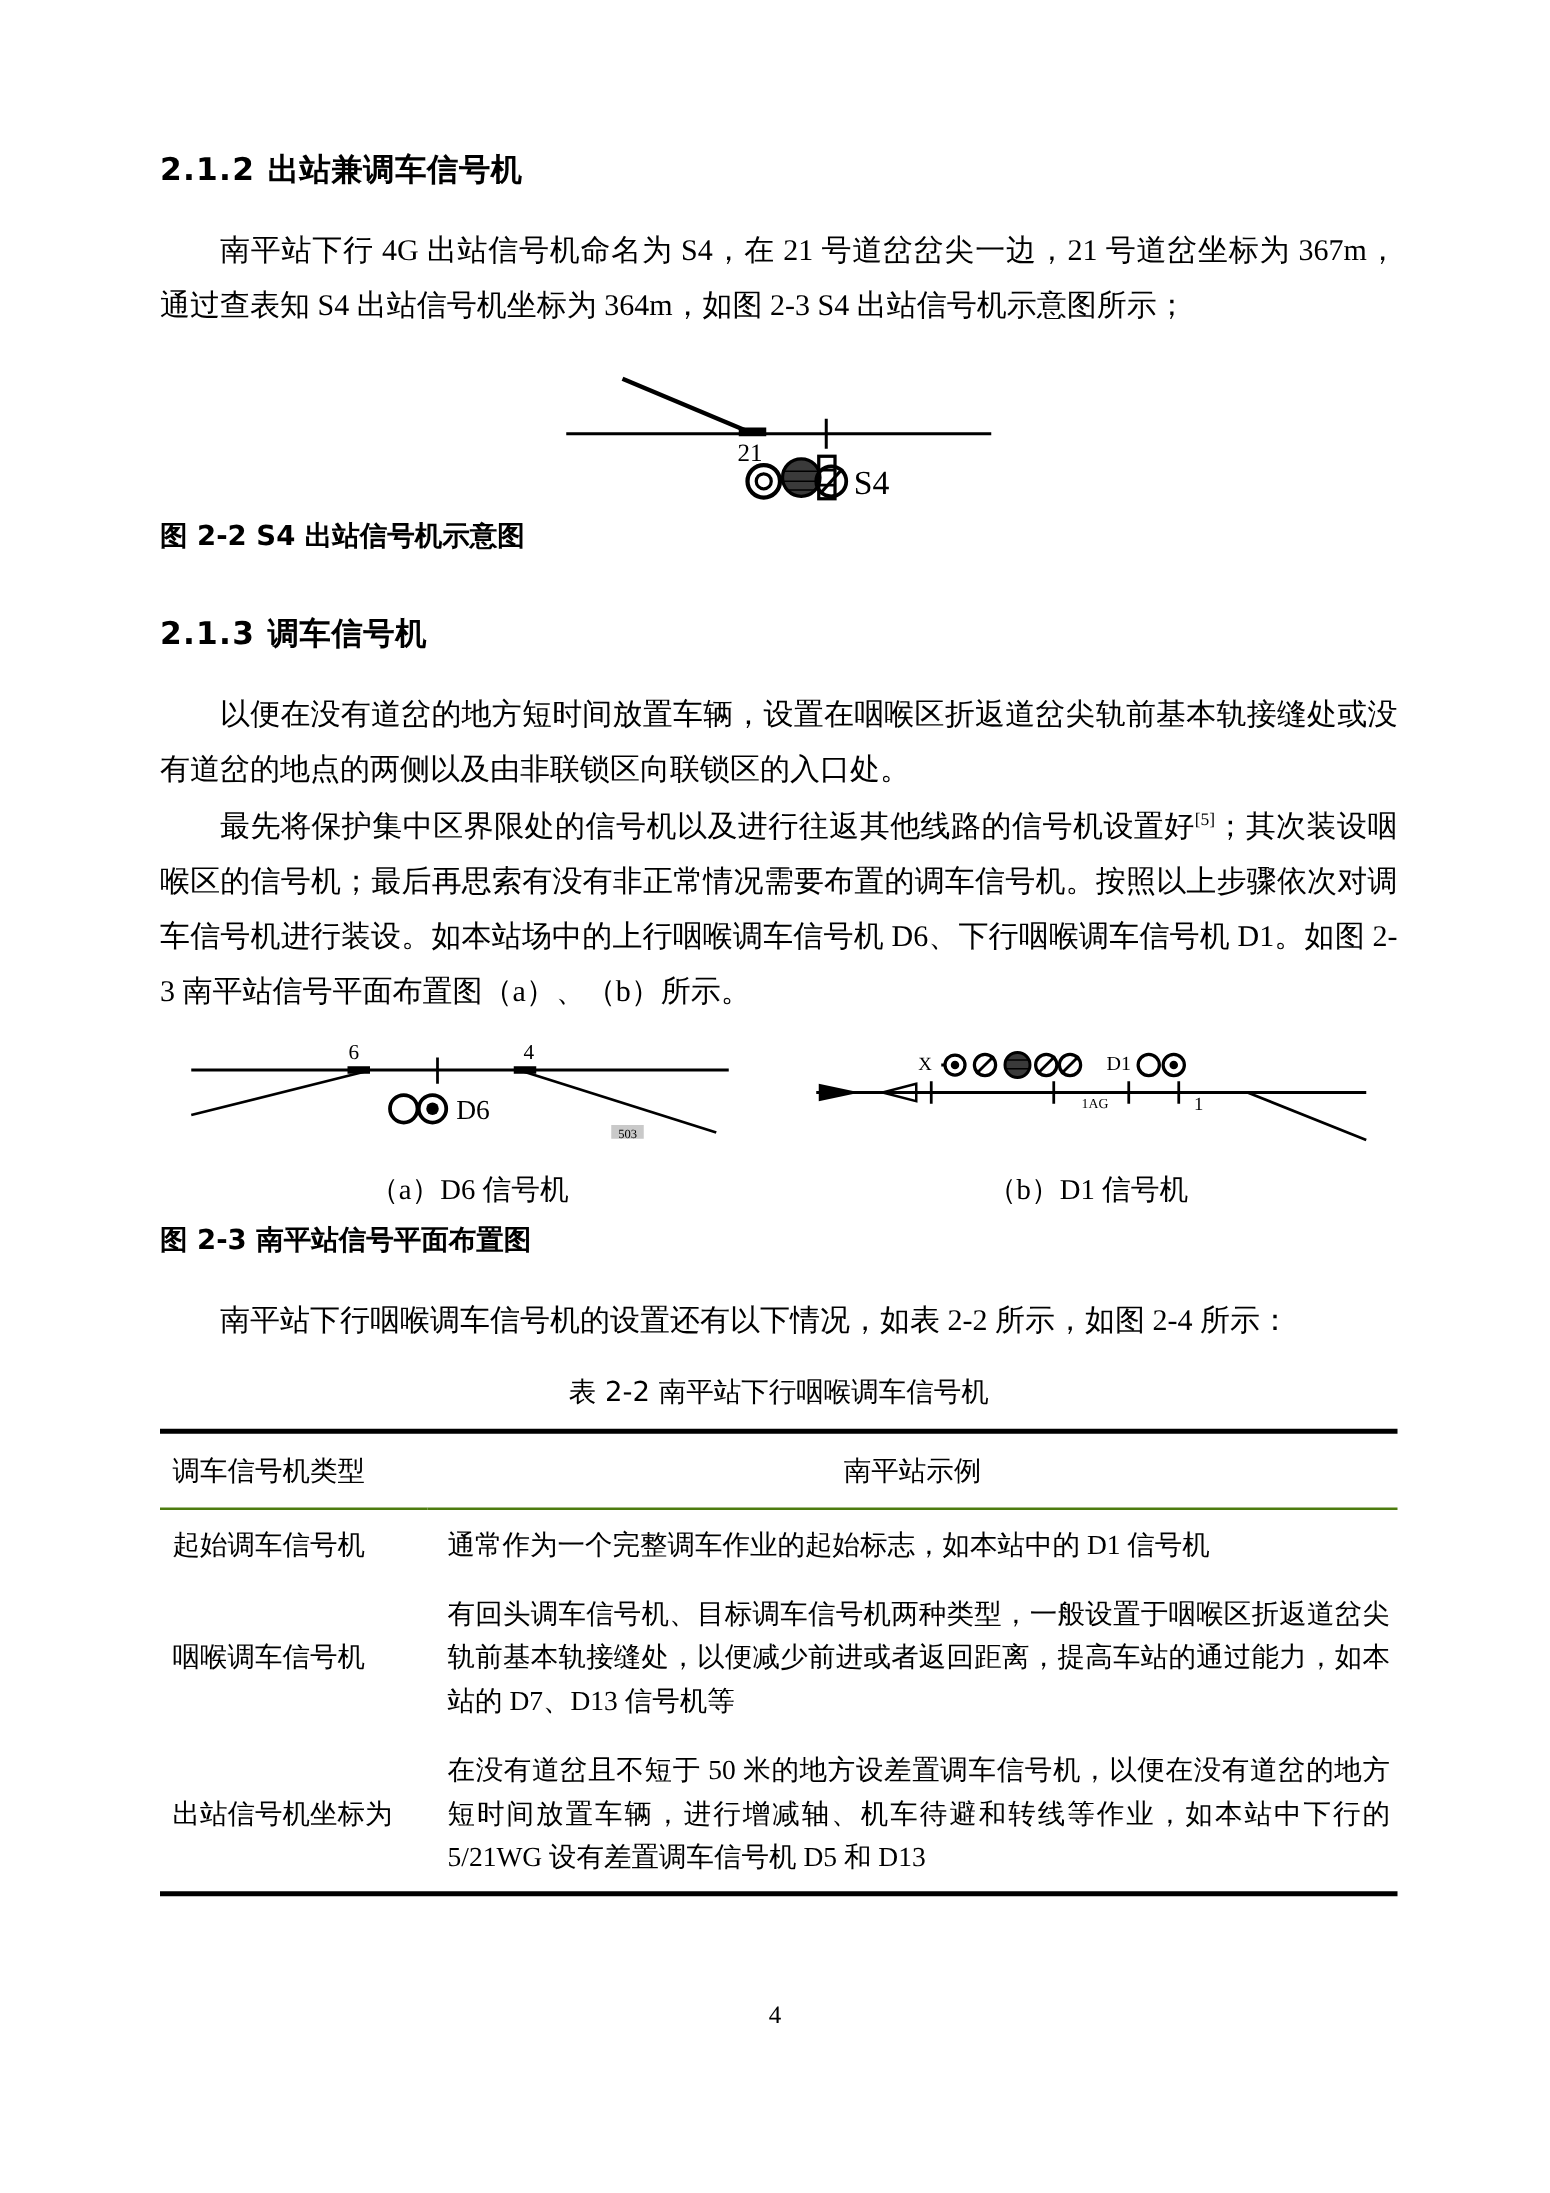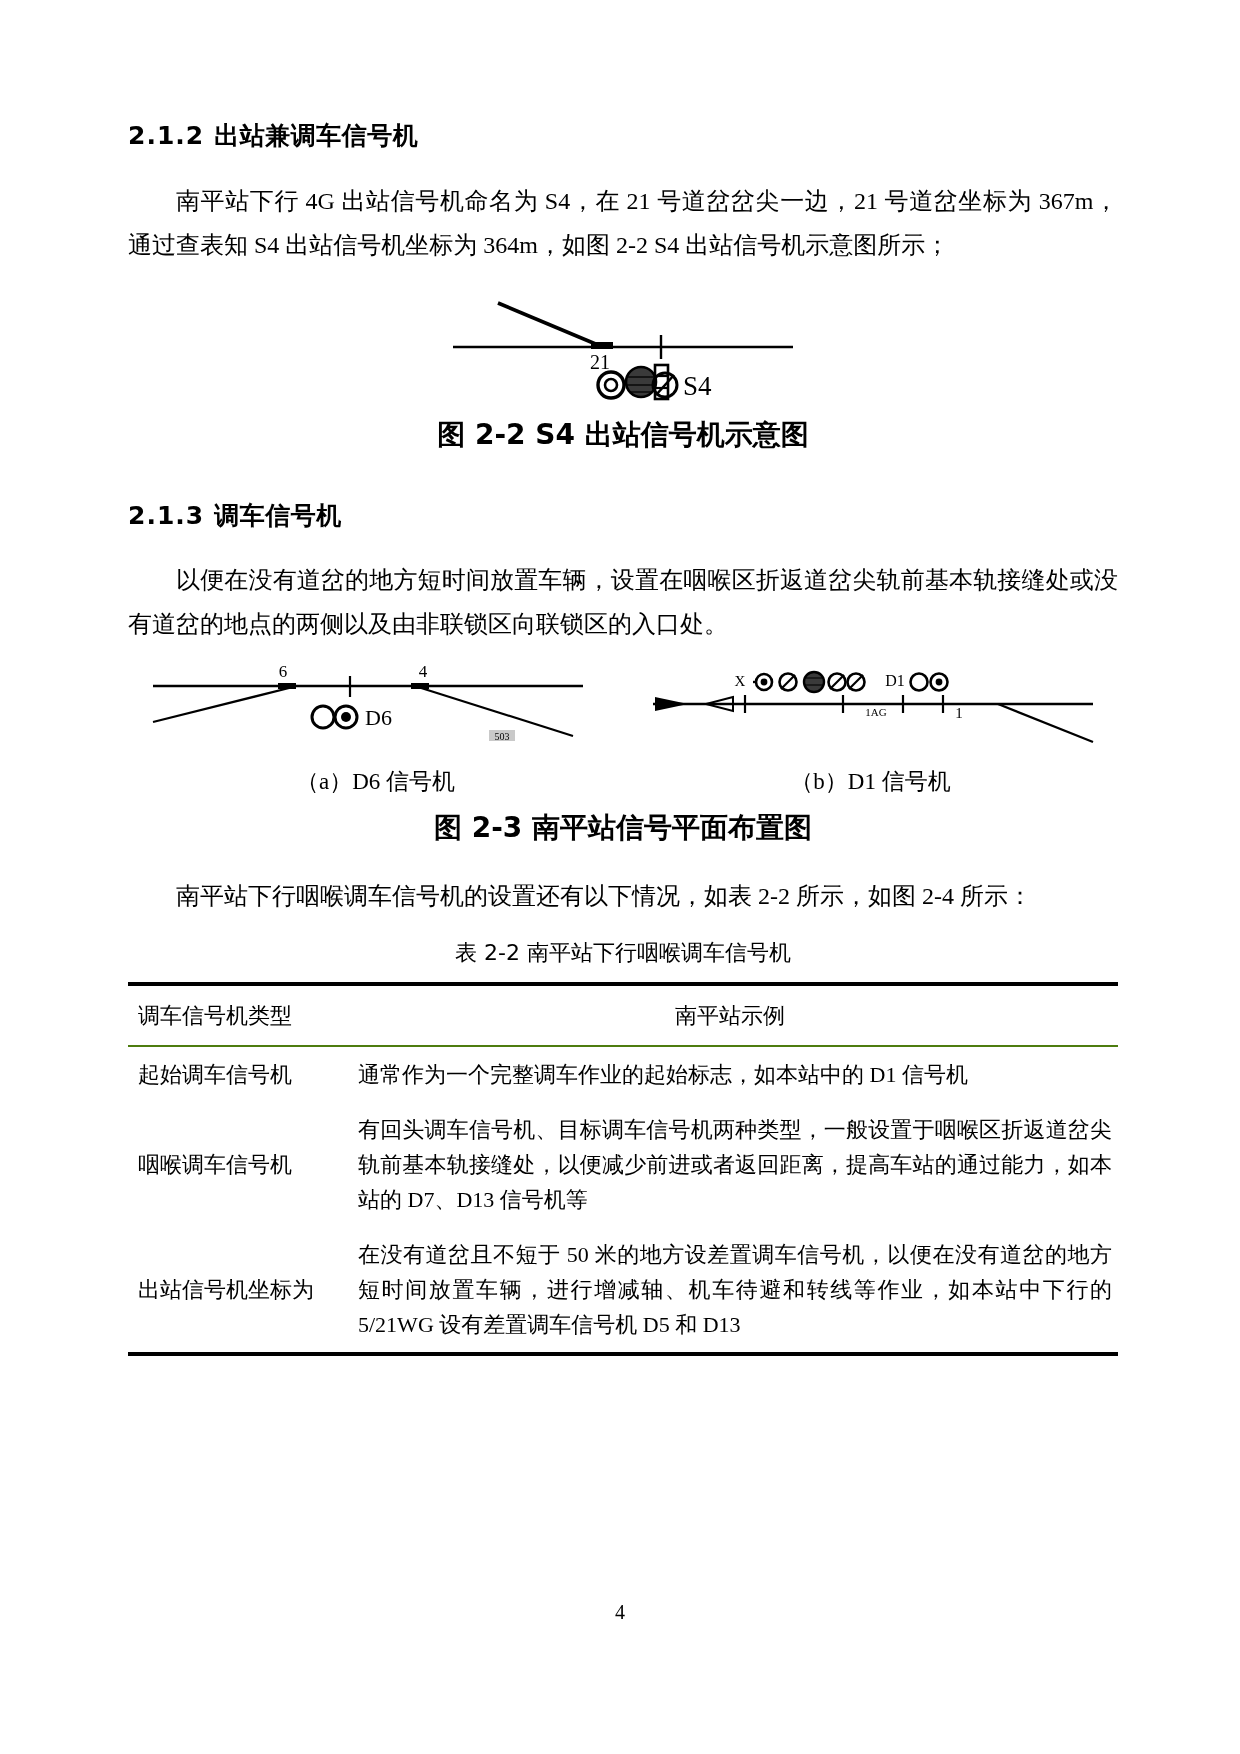--- a/index.html
+++ b/index.html
@@ -48,23 +48,23 @@
   }
   p.body sup {
     font-size: 14px;
     vertical-align: super;
     line-height: 0;
   }
 
   
   .fig-caption {
     font-family: "DejaVu Sans", "Liberation Sans", sans-serif;
-    font-size: 28px;
+    font-size: 22px;
     font-weight: bold;
-    text-align: center;
+    text-align: left;
     margin: 10px 0 0 0;
     line-height: 1.4;
   }
   .subcaption-row {
     display: flex;
     justify-content: space-around;
     align-items: flex-start;
     margin-top: 2px;
   }
   .subcaption {
@@ -159,21 +159,21 @@
 </style>
 </head>
 <body>
 
 <div class="page">
 
   <h2 class="section-heading">
     <span class="num">2.1.2</span><span>出站兼调车信号机</span>
   </h2>
 
-  <p class="body">南平站下行 4G 出站信号机命名为 S4，在 21 号道岔岔尖一边，21 号道岔坐标为 367m，通过查表知 S4 出站信号机坐标为 364m，如图 2-2 S4 出站信号机示意图所示；</p>
+  <p class="body">南平站下行 4G 出站信号机命名为 S4，在 21 号道岔岔尖一边，21 号道岔坐标为 367m，通过查表知 S4 出站信号机坐标为 364m，如图 2-3 S4 出站信号机示意图所示；</p>
 
   <div class="figure-block">
     <svg class="fig2-2-wrap" width="360" height="120" viewBox="0 0 360 120">
 
       <line x1="10" y1="62" x2="350" y2="62" stroke="#000" stroke-width="2.4"></line>
 
       <line x1="55" y1="18" x2="155" y2="60" stroke="#000" stroke-width="3.6"></line>
 
       <rect x="148" y="57" width="22" height="7" fill="#000"></rect>
 
@@ -200,20 +200,21 @@
     </svg>
   </div>
 
   <div class="fig-caption">图 2-2  S4 出站信号机示意图</div>
 
   <h2 class="section-heading" style="margin-top:46px;">
     <span class="num">2.1.3</span><span>调车信号机</span>
   </h2>
 
   <p class="body">以便在没有道岔的地方短时间放置车辆，设置在咽喉区折返道岔尖轨前基本轨接缝处或没有道岔的地点的两侧以及由非联锁区向联锁区的入口处。</p>
+  <p class="body">最先将保护集中区界限处的信号机以及进行往返其他线路的信号机设置好<sup>[5]</sup>；其次装设咽喉区的信号机；最后再思索有没有非正常情况需要布置的调车信号机。按照以上步骤依次对调车信号机进行装设。如本站场中的上行咽喉调车信号机 D6、下行咽喉调车信号机 D1。如图 2-3  南平站信号平面布置图（a）、（b）所示。</p>
 
   <div class="figure-block">
     <svg class="fig2-3-wrap" width="960" height="100" viewBox="0 0 960 100">
 
       <g>
 
         <line x1="10" y1="22" x2="440" y2="22" stroke="#000" stroke-width="2.4"></line>
 
         <line x1="10" y1="58" x2="150" y2="23" stroke="#000" stroke-width="2.2"></line>
 

